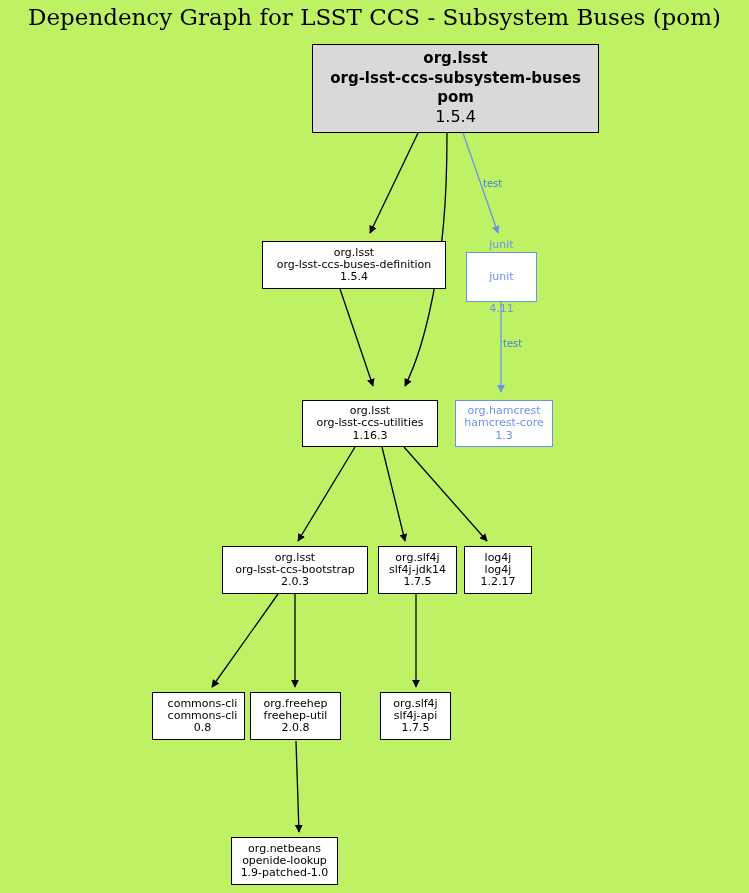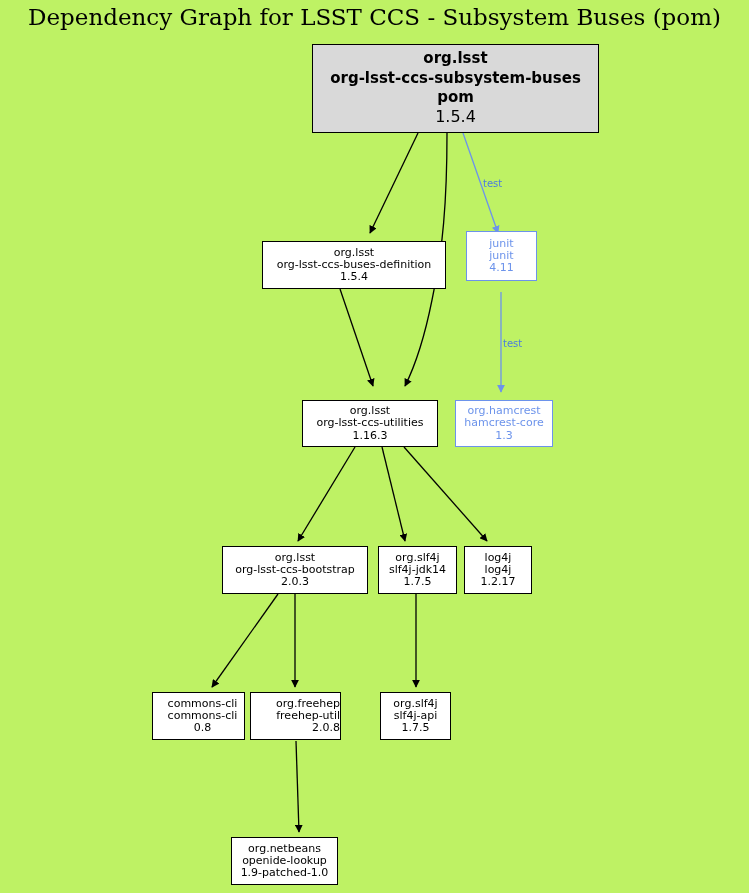--- a/index.html
+++ b/index.html
@@ -127,21 +127,21 @@
     <span class="line">pom</span>
     <span class="line ver">1.5.4</span>
   </div>
 
   <div class="node" style="left:262px; top:241px; width:184px; height:48px;">
     <span class="line">org.lsst</span>
     <span class="line">org-lsst-ccs-buses-definition</span>
     <span class="line">1.5.4</span>
   </div>
 
-  <div class="node test-scope" style="left:466px; top:231px; width:71px; height:50px;">
+  <div class="node test-scope" style="left:466px; top:252px; width:71px; height:50px;gap:20px;">
     <span class="line">junit</span>
     <span class="line">junit</span>
     <span class="line">4.11</span>
   </div>
 
   <div class="edge-label" style="left:483px; top:178px;">test</div>
 
   <div class="node" style="left:302px; top:400px; width:136px; height:47px;">
     <span class="line">org.lsst</span>
     <span class="line">org-lsst-ccs-utilities</span>
@@ -173,21 +173,21 @@
     <span class="line">log4j</span>
     <span class="line">1.2.17</span>
   </div>
 
   <div class="node" style="left:152px; top:692px; width:93px; height:48px;padding-left:8px;">
     <span class="line">commons-cli</span>
     <span class="line">commons-cli</span>
     <span class="line">0.8</span>
   </div>
 
-  <div class="node" style="left:250px; top:692px; width:91px; height:48px;align-items:flex-end;">
+  <div class="node" style="left:250px; top:692px; width:91px; height:48px;">
     <span class="line">org.freehep</span>
     <span class="line">freehep-util</span>
     <span class="line">2.0.8</span>
   </div>
 
   <div class="node" style="left:380px; top:692px; width:71px; height:48px;">
     <span class="line">org.slf4j</span>
     <span class="line">slf4j-api</span>
     <span class="line">1.7.5</span>
   </div>

